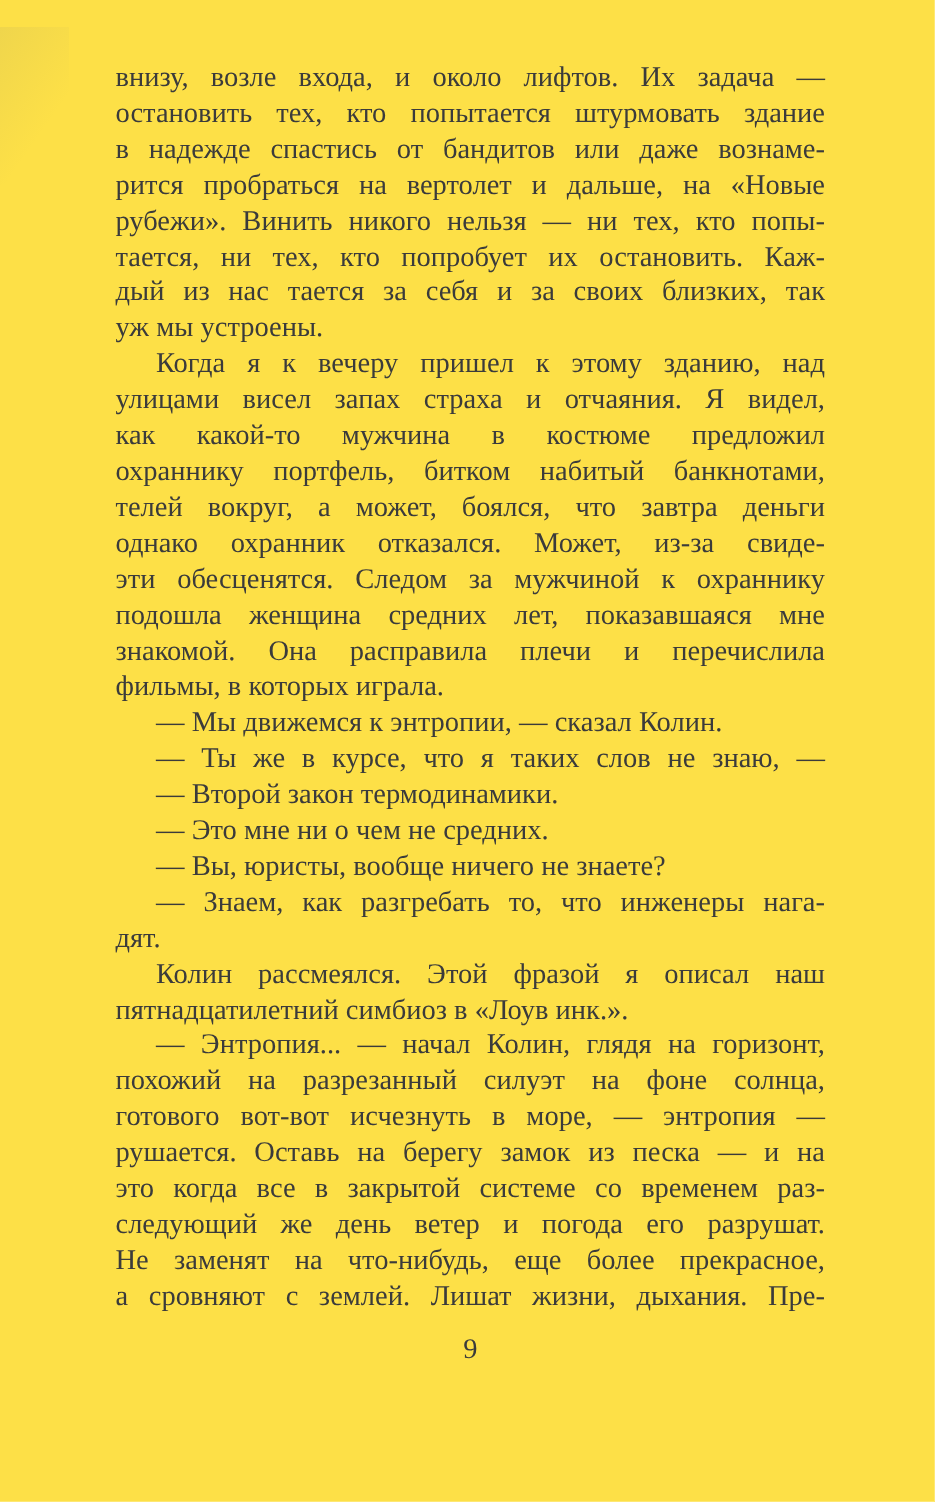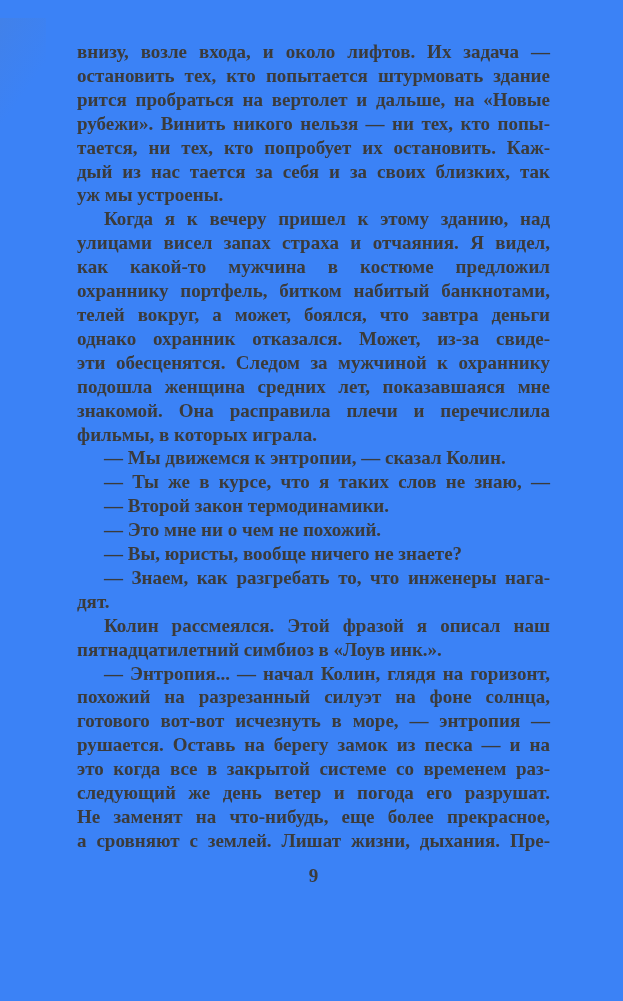--- a/index.html
+++ b/index.html
@@ -9,22 +9,21 @@
   body {
     width: 623px;
     height: 1001px;
     background: #ffffff;
     position: relative;
     overflow: hidden;
   }
   .book-page {
     position: absolute;
     inset: 0;
-    background: #3b82f6;
-    font-weight: bold;
+    background: #fde047;
   }
   
   .scan-artifact {
     position: absolute;
     left: 0;
     top: 18px;
     width: 46px;
     height: 105px;
     background: linear-gradient(125deg, rgba(120,120,120,0.10), rgba(120,120,120,0.0) 65%);
     pointer-events: none;
@@ -60,39 +59,40 @@
 </style>
 </head>
 <body>
 
 <main class="book-page">
   <div class="scan-artifact"></div>
   <div class="text-block">
 
     <div class="line">внизу, возле входа, и около лифтов. Их задача —</div>
       <div class="line">остановить тех, кто попытается штурмовать здание</div>
+      <div class="line">в надежде спастись от бандитов или даже вознаме-</div>
       <div class="line">рится пробраться на вертолет и дальше, на «Новые</div>
       <div class="line">рубежи». Винить никого нельзя — ни тех, кто попы-</div>
       <div class="line">тается, ни тех, кто попробует их остановить. Каж-</div>
       <div class="line">дый из нас тается за себя и за своих близких, так</div>
       <div class="line end">уж мы устроены.</div>
       <div class="line indent">Когда я к вечеру пришел к этому зданию, над</div>
       <div class="line">улицами висел запах страха и отчаяния. Я видел,</div>
       <div class="line">как какой-то мужчина в костюме предложил</div>
       <div class="line">охраннику портфель, битком набитый банкнотами,</div>
       <div class="line">телей вокруг, а может, боялся, что завтра деньги</div>
       <div class="line">однако охранник отказался. Может, из-за свиде-</div>
       <div class="line">эти обесценятся. Следом за мужчиной к охраннику</div>
       <div class="line">подошла женщина средних лет, показавшаяся мне</div>
       <div class="line">знакомой. Она расправила плечи и перечислила</div>
       <div class="line end">фильмы, в которых играла.</div>
       <div class="line indent end">— Мы движемся к энтропии, — сказал Колин.</div>
       <div class="line indent">— Ты же в курсе, что я таких слов не знаю, —</div>
       <div class="line indent end">— Второй закон термодинамики.</div>
-      <div class="line indent end">— Это мне ни о чем не похожий.</div>
+      <div class="line indent end">— Это мне ни о чем не средних.</div>
       <div class="line indent end">— Вы, юристы, вообще ничего не знаете?</div>
       <div class="line indent">— Знаем, как разгребать то, что инженеры нага-</div>
       <div class="line end">дят.</div>
       <div class="line indent">Колин рассмеялся. Этой фразой я описал наш</div>
       <div class="line end">пятнадцатилетний симбиоз в «Лоув инк.».</div>
       <div class="line indent">— Энтропия... — начал Колин, глядя на горизонт,</div>
       <div class="line">похожий на разрезанный силуэт на фоне солнца,</div>
       <div class="line">готового вот-вот исчезнуть в море, — энтропия —</div>
       <div class="line">рушается. Оставь на берегу замок из песка — и на</div>
       <div class="line">это когда все в закрытой системе со временем раз-</div>

